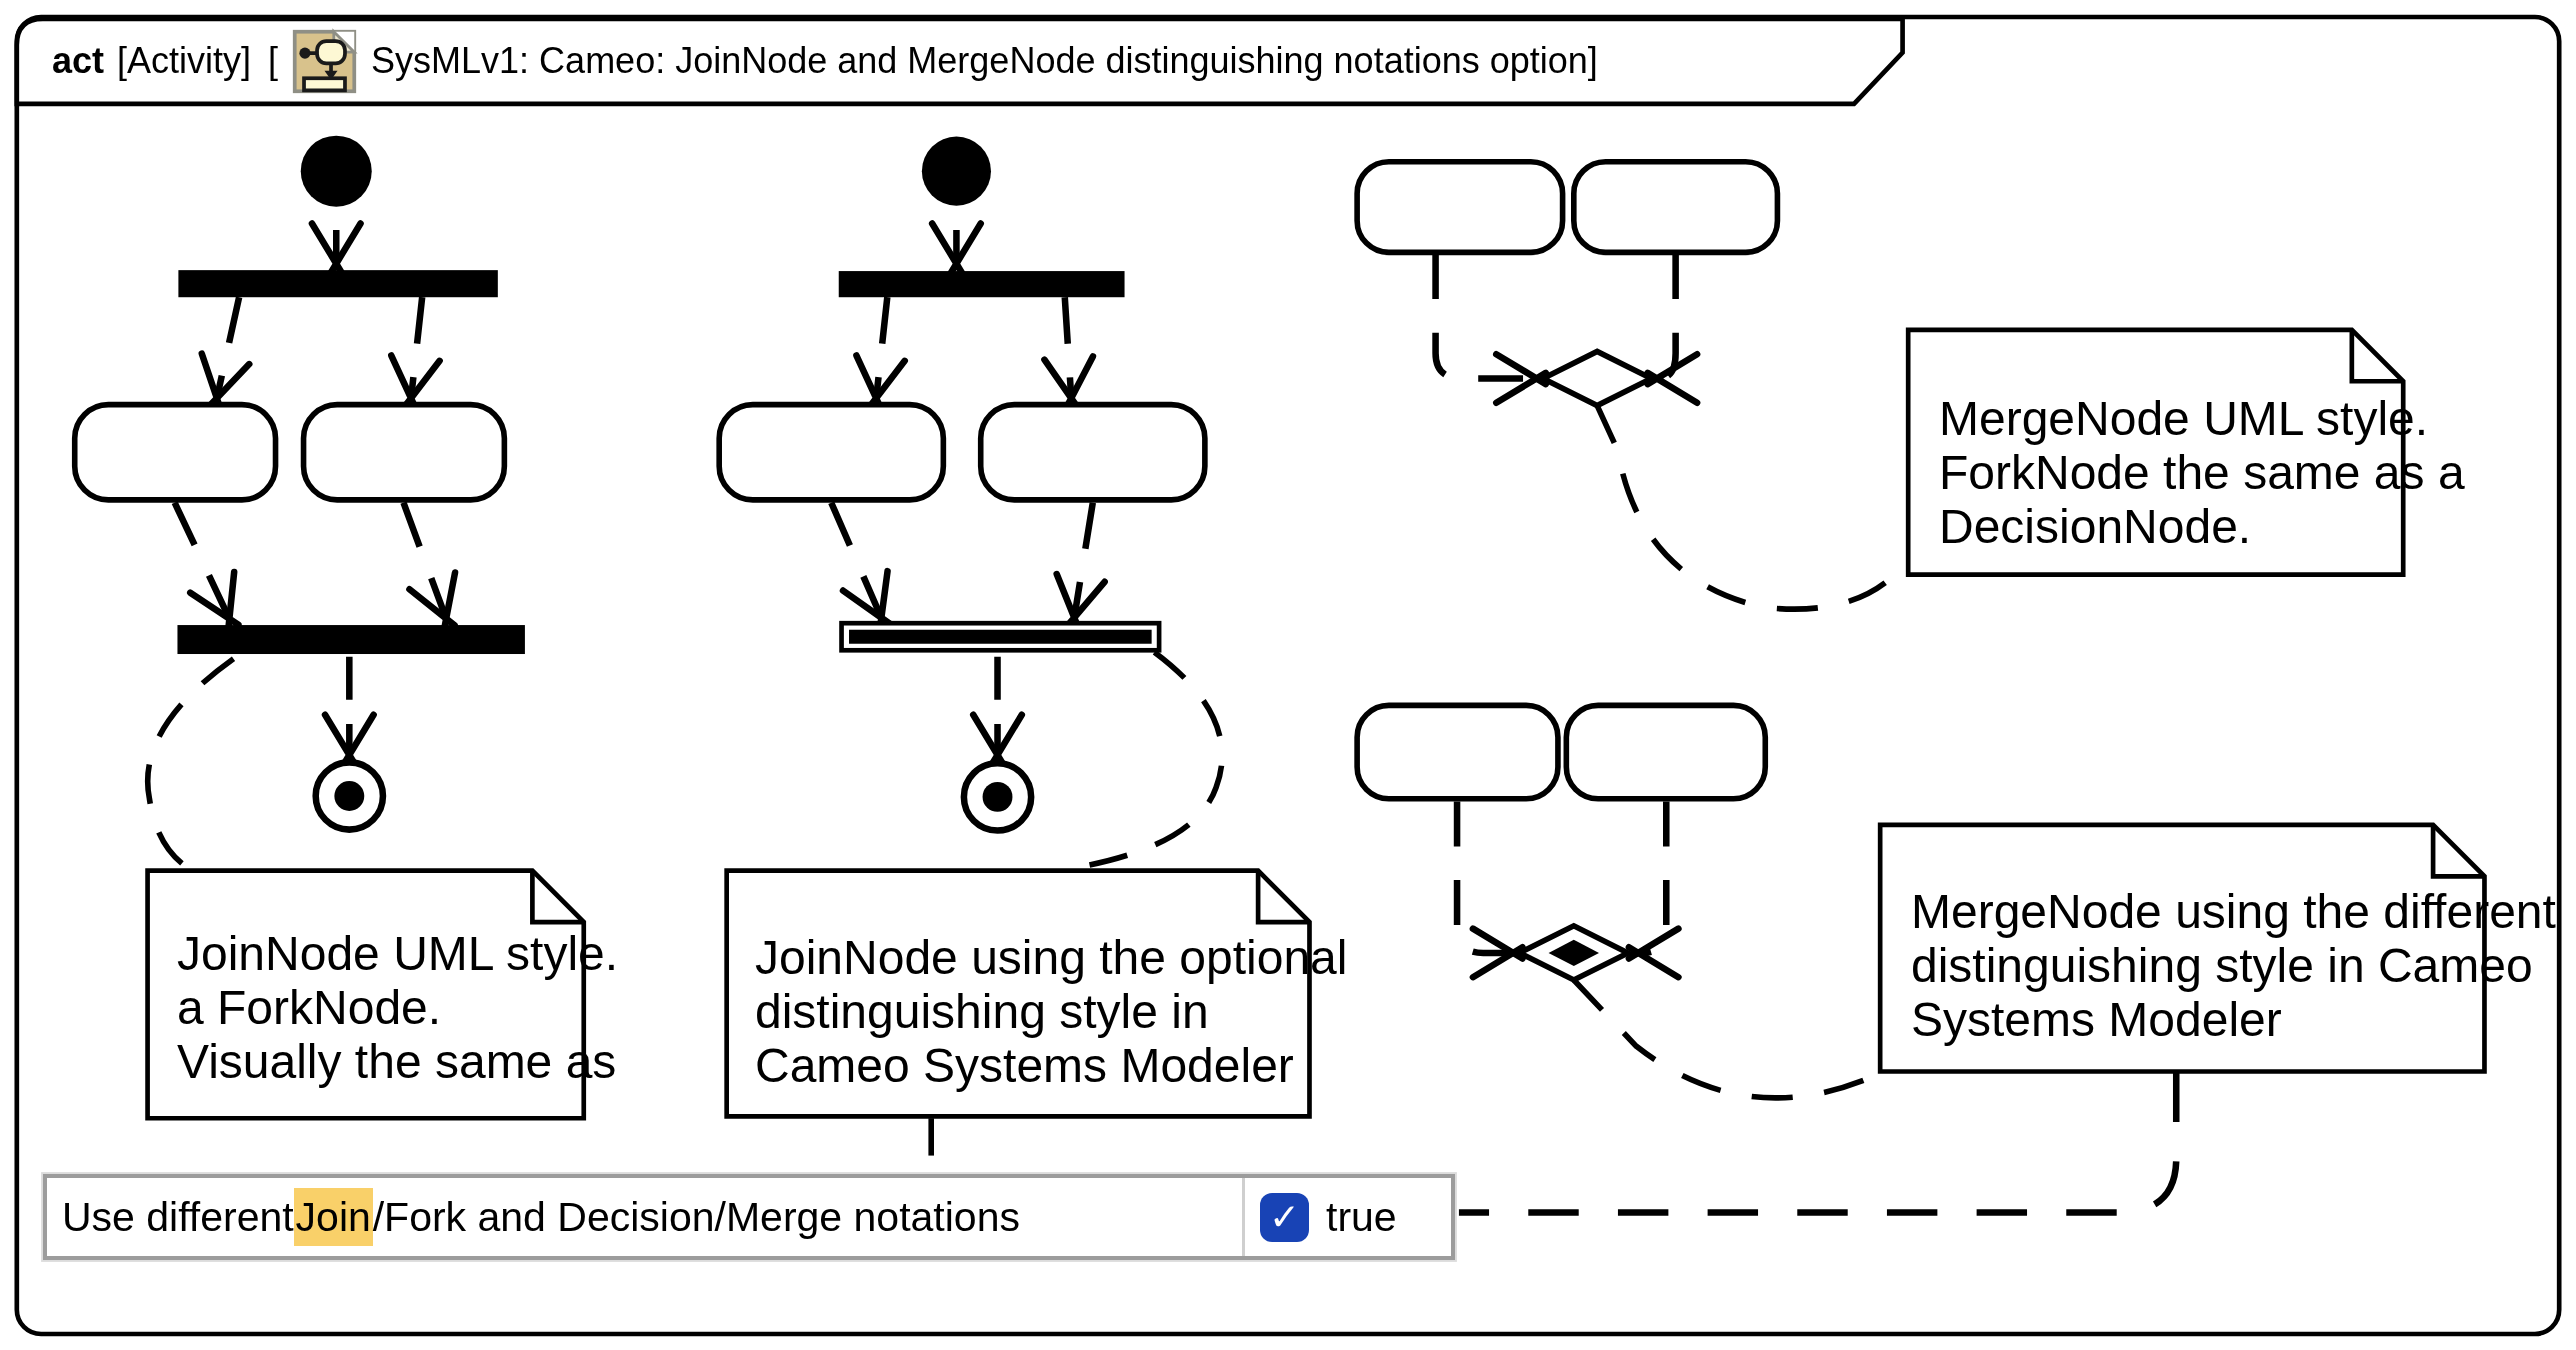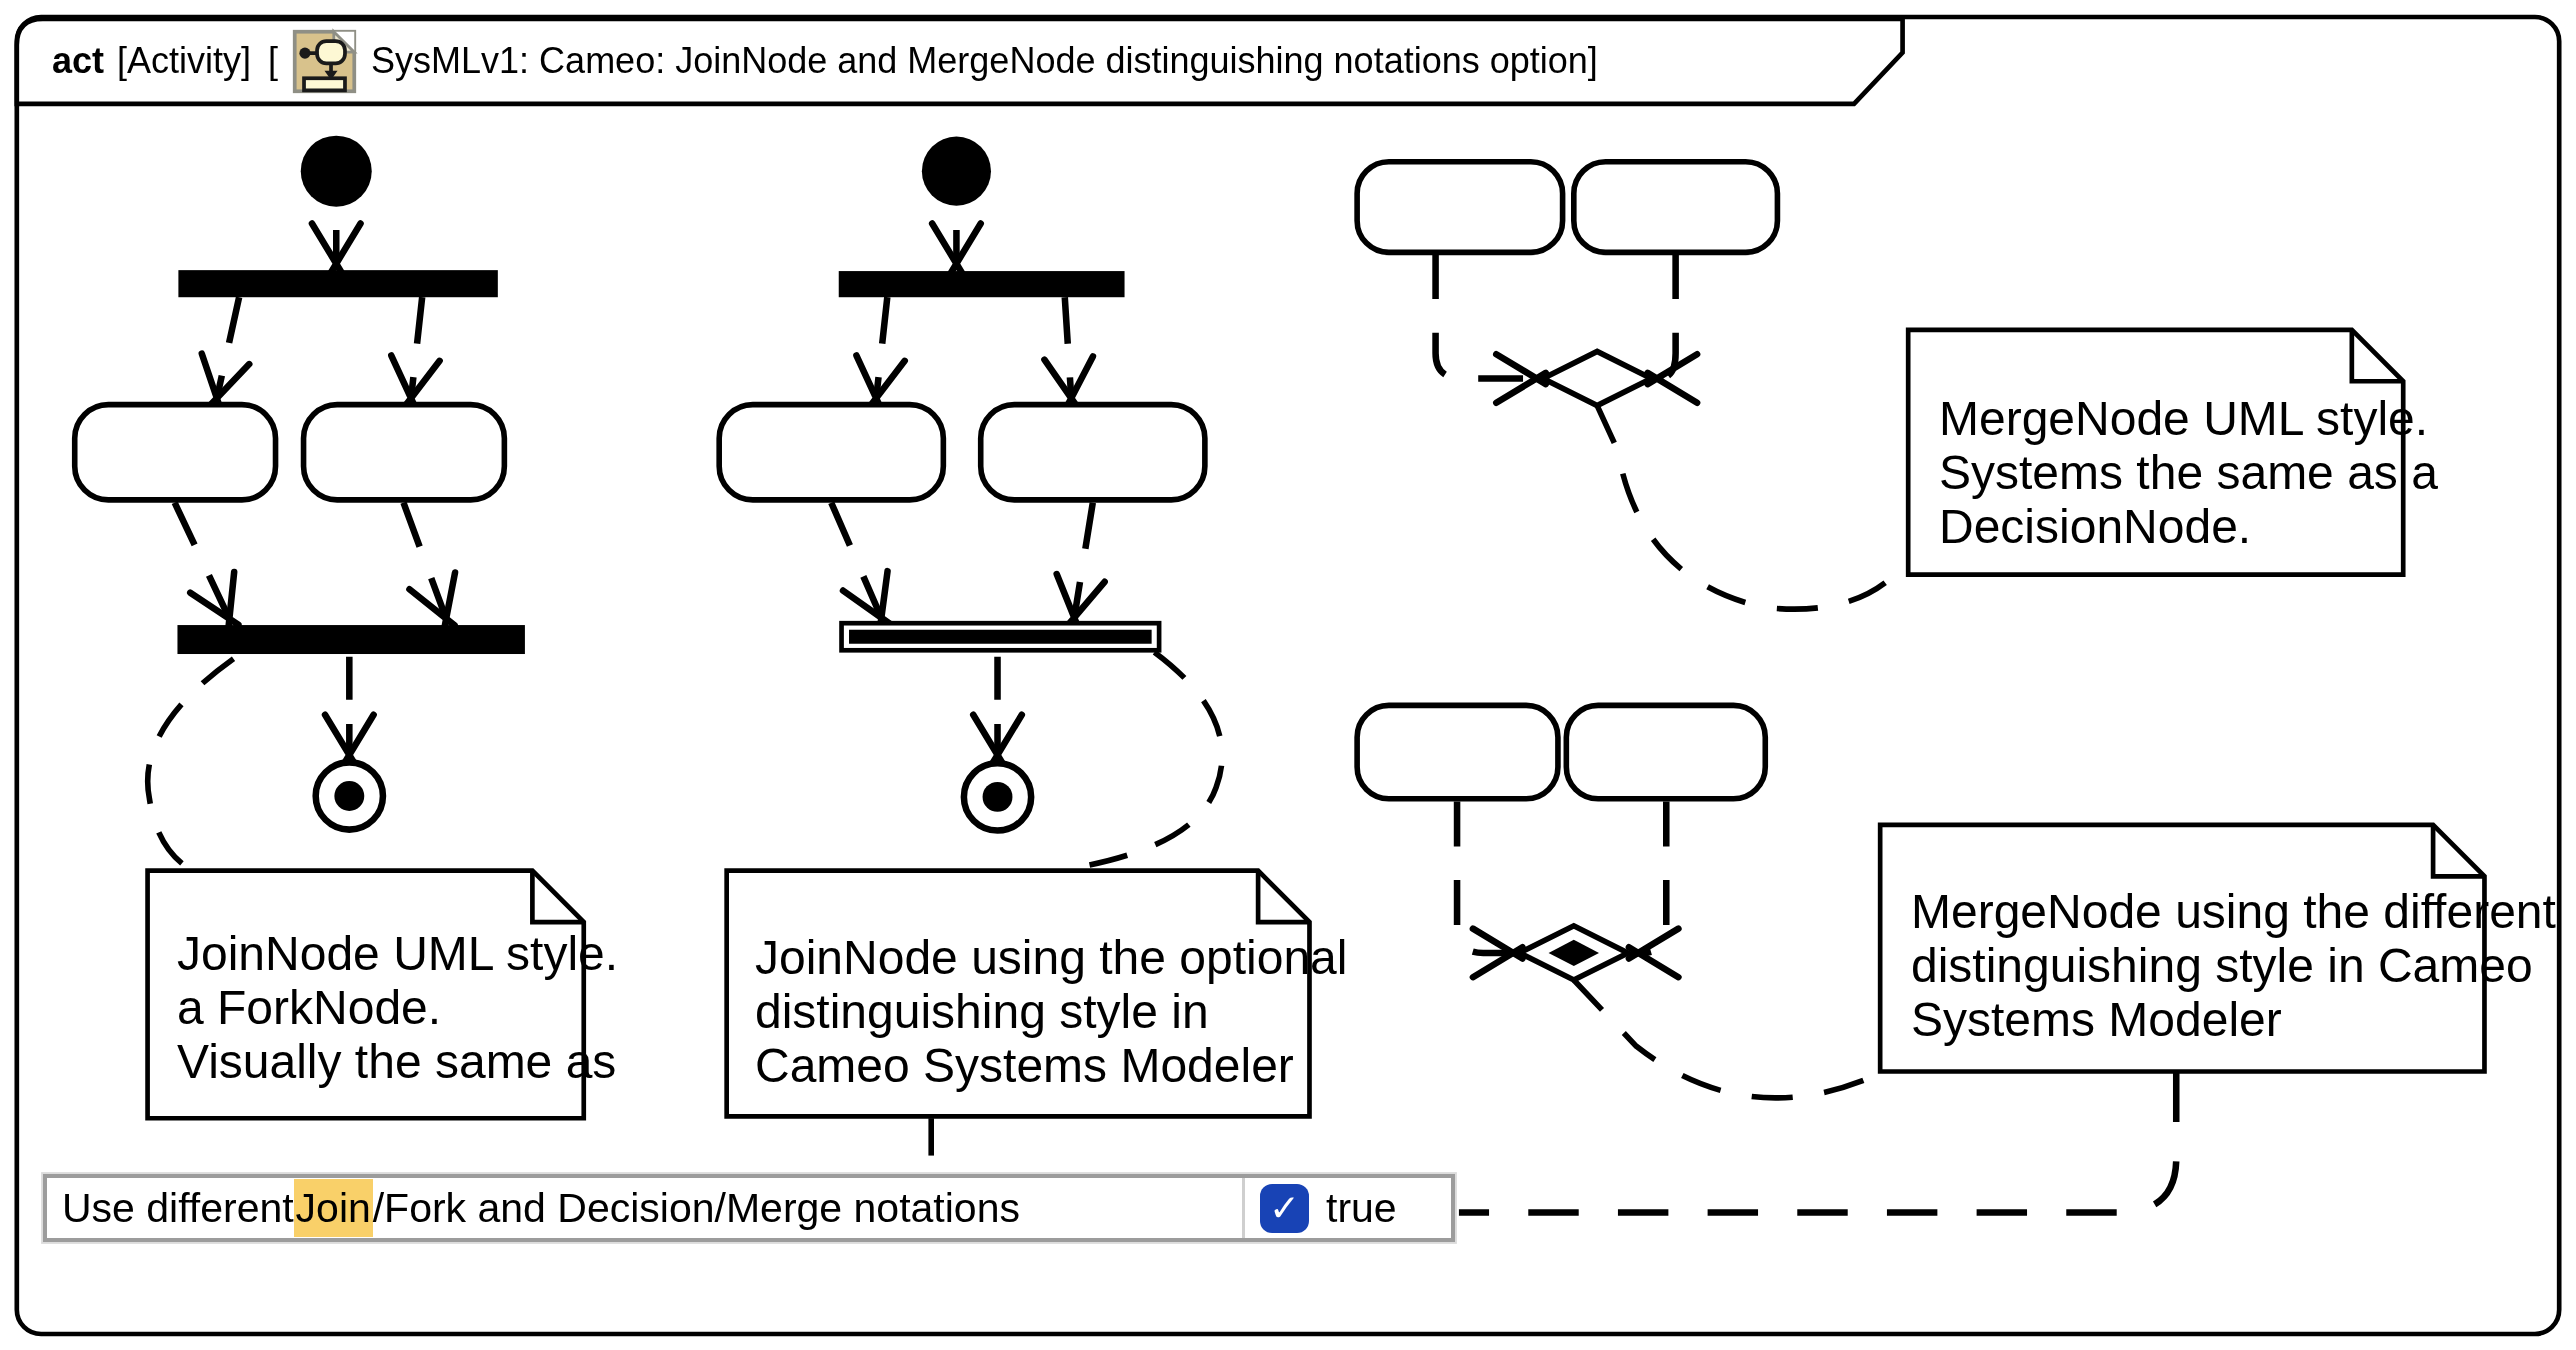--- a/index.html
+++ b/index.html
@@ -18,21 +18,21 @@
   .title .kw { font-weight:bold; margin-right:13px; }
   .title .kind { margin-right:17px; }
   .title .obracket { margin-right:13px; }
   .title .dicon { margin-right:13px; display:flex; align-items:center; }
 
   
   .note-text { position:absolute; font-size:48px; line-height:54px; white-space:nowrap; }
 
   
   .legend {
-    position:absolute; left:43px; top:1174px; width:1412px; height:68px;
+    position:absolute; left:43px; top:1174px; width:1412px; height:86px;
     box-sizing:border-box; background:#ffffff;
     border:4.7px solid #9c9c9c; box-shadow:0 0 0 1.9px #dcdcdc;
     display:flex; align-items:stretch; font-size:41px;
   }
   .legend .label-cell {
     flex:1 1 auto; display:flex; align-items:center; padding-left:15px; white-space:nowrap;
   }
   .legend .sep { width:2.8px; background:#cfcfcf; }
   .legend .value-cell {
     width:191px; display:flex; align-items:center; padding-left:15px;
@@ -151,21 +151,21 @@
     <div>a ForkNode.</div>
     <div>Visually the same as</div>
   </div>
   <div class="note-text" style="left:755px; top:931px;">
     <div>JoinNode using the optional</div>
     <div>distinguishing style in</div>
     <div>Cameo Systems Modeler</div>
   </div>
   <div class="note-text" style="left:1939px; top:392px;">
     <div>MergeNode UML style.</div>
-    <div>Systems the same as a</div>
+    <div>ForkNode the same as a</div>
     <div>DecisionNode.</div>
   </div>
   <div class="note-text" style="left:1911px; top:885px;">
     <div>MergeNode using the different</div>
     <div>distinguishing style in Cameo</div>
     <div>Systems Modeler</div>
   </div>
 
   <div class="legend">
     <div class="label-cell">

